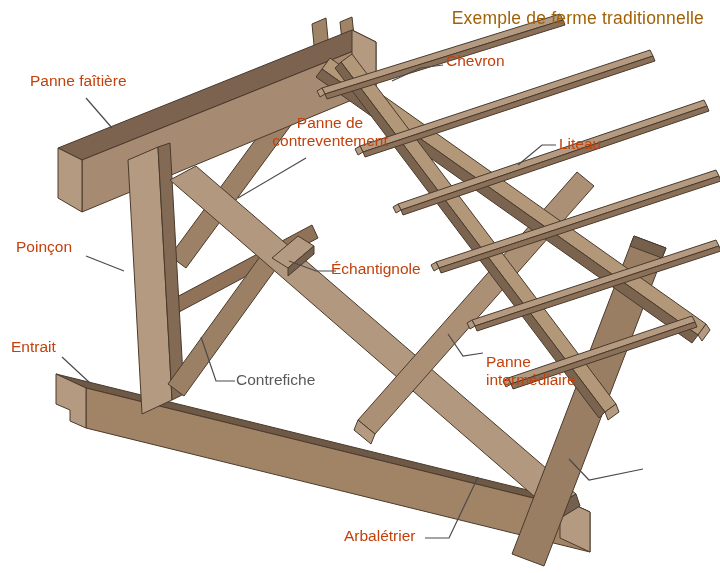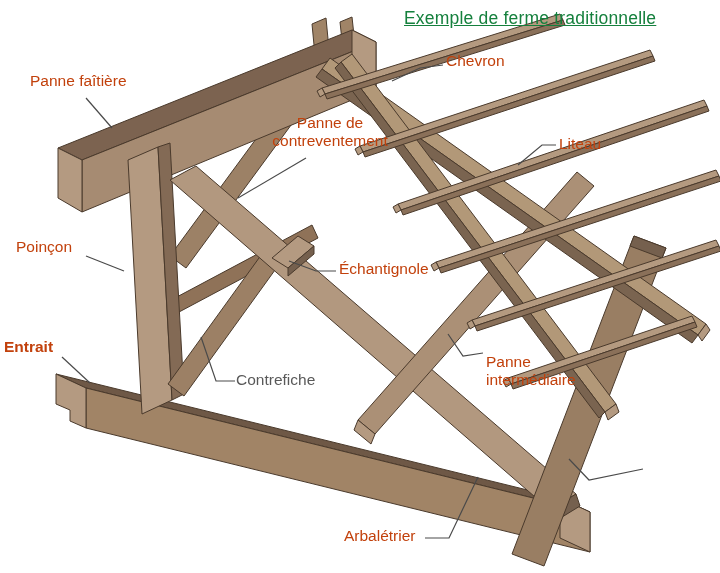--- a/index.html
+++ b/index.html
@@ -1,21 +1,21 @@
 <!DOCTYPE html>
 <html><head>
 <meta charset="utf-8">
 <style>
   html,body{margin:0;padding:0;background:#ffffff;}
   body{font-family:"Liberation Sans", sans-serif;}
   .stage{position:relative;width:720px;height:573px;background:#ffffff;overflow:hidden;}
   .stage svg{position:absolute;left:0;top:0;}
   .lbl{position:absolute;color:#c2410c;font-size:15.5px;line-height:1.15;white-space:nowrap;}
   .lbl.wrap{white-space:normal;}
-  .title{position:absolute;left:404px;top:8px;width:300px;font-size:17.5px;color:#15803d;text-align:left;letter-spacing:.2px;text-decoration:underline;}
+  .title{position:absolute;left:404px;top:8px;width:300px;font-size:17.5px;color:#a16207;text-align:right;letter-spacing:.2px;}
   .muted{color:#595959;}
   .center{text-align:center;}
 </style>
 </head>
 <body>
 
 <div class="stage">
 
   <svg width="720" height="573" viewBox="0 0 720 573">
     <g stroke="#4a3a2c" stroke-width="1" stroke-linejoin="round">
@@ -134,19 +134,19 @@
     </g>
   </svg>
 
   <div class="title">Exemple de ferme traditionnelle</div>
 
   <div class="lbl" style="left:30px;top:72px;">Panne faîtière</div>
   <div class="lbl" style="left:446px;top:52px;">Chevron</div>
   <div class="lbl wrap center" style="left:258px;top:114px;width:144px;">Panne de contreventement</div>
   <div class="lbl" style="left:559px;top:135px;">Liteau</div>
   <div class="lbl" style="left:16px;top:238px;">Poinçon</div>
-  <div class="lbl" style="left:339px;top:260px;">Échantignole</div>
-  <div class="lbl" style="left:4px;top:338px;font-weight:bold;">Entrait</div>
+  <div class="lbl" style="left:331px;top:260px;">Échantignole</div>
+  <div class="lbl" style="left:11px;top:338px;">Entrait</div>
   <div class="lbl muted" style="left:236px;top:371px;">Contrefiche</div>
   <div class="lbl wrap" style="left:486px;top:342px;width:104px;margin-top:11px;">Panne intermédiaire</div>
   <div class="lbl" style="left:344px;top:527px;text-align:right;">Arbalétrier</div>
 
 </div>
 
 </body></html>

